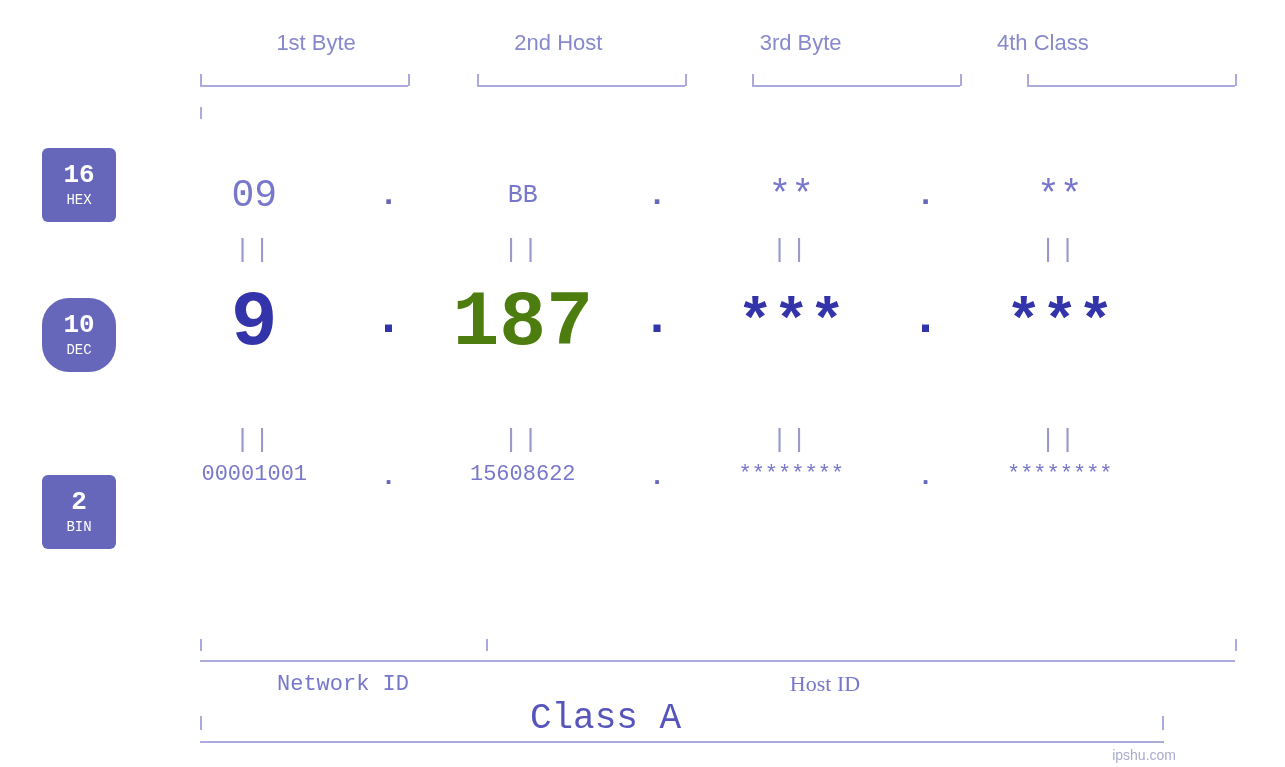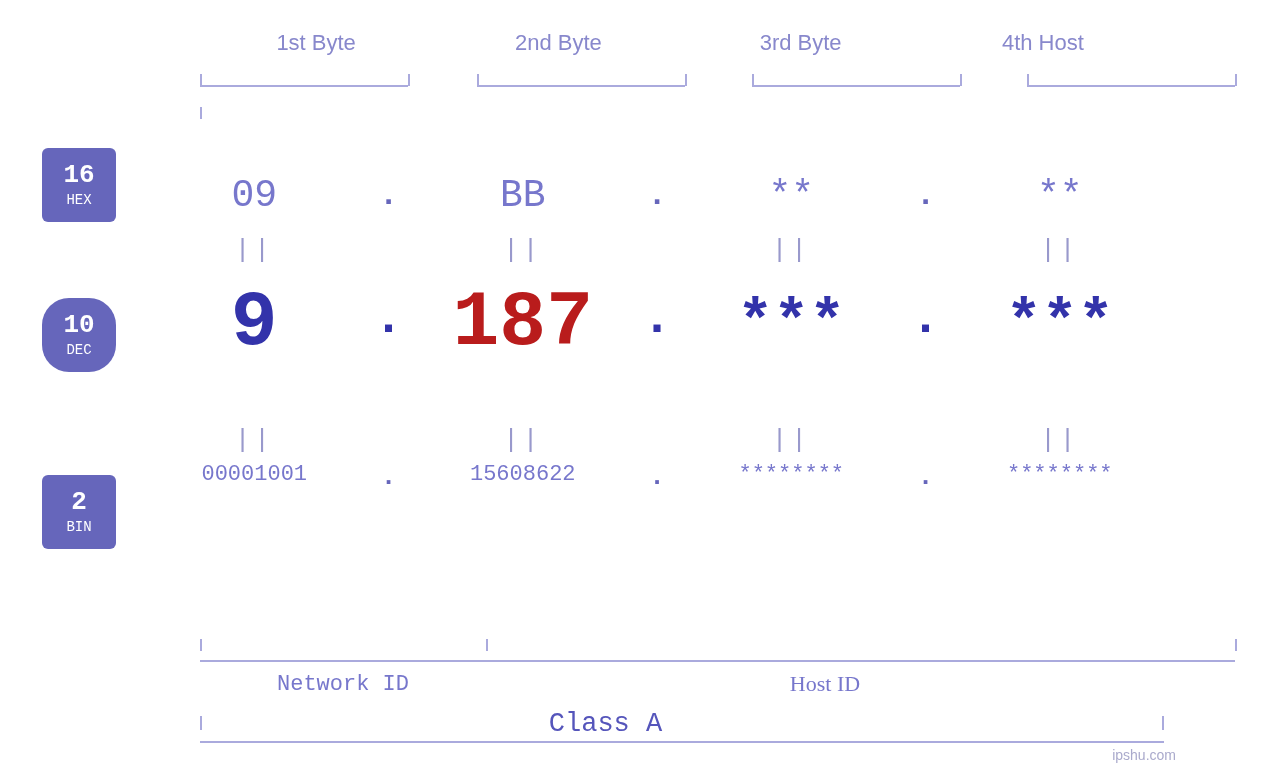--- a/index.html
+++ b/index.html
@@ -82,23 +82,23 @@
       background: #aaaadd;
     }
   </style>
 </head>
 <body>
 
 <div class="container">
 
   <div class="byte-headers">
     <div class="byte-header">1st Byte</div>
-    <div class="byte-header">2nd Byte</div>
+    <div class="byte-header">2nd Host</div>
     <div class="byte-header">3rd Byte</div>
-    <div class="byte-header">4th Host</div>
+    <div class="byte-header">4th Class</div>
   </div>
 
   <div class="btick" style="width:2px;height:12px;left:200px;top:74px;"></div>
   <div class="btick" style="width:208px;height:2px;left:200px;top:85px;"></div>
   <div class="btick" style="width:2px;height:12px;left:408px;top:74px;"></div>
 
   <div class="btick" style="width:2px;height:12px;left:477px;top:74px;"></div>
   <div class="btick" style="width:208px;height:2px;left:477px;top:85px;"></div>
   <div class="btick" style="width:2px;height:12px;left:685px;top:74px;"></div>
 
@@ -121,41 +121,41 @@
   </div>
 
   <div class="base-badge" style="position:absolute;top:475px;left:42px;">
     <span class="base-number">2</span>
     <span class="base-name">BIN</span>
   </div>
 
   <div style="position:absolute;top:160px;left:140px;right:20px;display:flex;align-items:center;height:70px;">
     <div class="cell" style="font-size:38px;color:#7777cc;">09</div>
     <div class="dot-separator">.</div>
-    <div class="cell" style="font-size:38px;color:#7777cc;">BB</div>
+    <div class="cell" style="font-size:25px;color:#7777cc;">BB</div>
     <div class="dot-separator">.</div>
     <div class="cell" style="font-size:38px;color:#7777cc;">**</div>
     <div class="dot-separator">.</div>
     <div class="cell" style="font-size:38px;color:#7777cc;">**</div>
   </div>
 
   <div style="position:absolute;top:230px;left:140px;right:20px;display:flex;align-items:center;height:40px;">
     <div class="cell" style="font-size:26px;color:#9999cc;letter-spacing:4px;">||</div>
     <div style="width:40px;"></div>
     <div class="cell" style="font-size:26px;color:#9999cc;letter-spacing:4px;">||</div>
     <div style="width:40px;"></div>
     <div class="cell" style="font-size:26px;color:#9999cc;letter-spacing:4px;">||</div>
     <div style="width:40px;"></div>
     <div class="cell" style="font-size:26px;color:#9999cc;letter-spacing:4px;">||</div>
   </div>
 
   <div style="position:absolute;top:268px;left:140px;right:20px;display:flex;align-items:center;height:110px;">
     <div class="cell" style="font-size:78px;color:#3333aa;font-weight:bold;">9</div>
     <div style="width:40px;text-align:center;font-size:50px;color:#3333aa;font-weight:bold;padding-bottom:10px;">.</div>
-    <div class="cell" style="font-size:78px;color:#b91c1c;font-weight:bold;">187</div>
+    <div class="cell" style="font-size:78px;color:#4d7c0f;font-weight:bold;">187</div>
     <div style="width:40px;text-align:center;font-size:50px;color:#3333aa;font-weight:bold;padding-bottom:10px;">.</div>
     <div class="cell" style="font-size:60px;color:#3333aa;font-weight:bold;">***</div>
     <div style="width:40px;text-align:center;font-size:50px;color:#3333aa;font-weight:bold;padding-bottom:10px;">.</div>
     <div class="cell" style="font-size:60px;color:#3333aa;font-weight:bold;">***</div>
   </div>
 
   <div style="position:absolute;top:420px;left:140px;right:20px;display:flex;align-items:center;height:40px;">
     <div class="cell" style="font-size:26px;color:#9999cc;letter-spacing:4px;">||</div>
     <div style="width:40px;"></div>
     <div class="cell" style="font-size:26px;color:#9999cc;letter-spacing:4px;">||</div>
@@ -185,17 +185,17 @@
   <div class="btick" style="width:2px;height:12px;left:200px;bottom:648px;"></div>
 
   <div style="position:absolute;bottom:70px;left:200px;width:286px;text-align:center;color:#7777cc;font-size:22px;font-family:'Courier New',Courier,monospace;">Network ID</div>
 
   <div style="position:absolute;bottom:70px;left:486px;right:30px;text-align:center;color:#7777cc;font-size:22px;font-family:Liberation Serif, serif;">Host ID</div>
 
   <div class="btick" style="width:2px;height:14px;left:200px;bottom:37px;"></div>
   <div class="btick" style="height:2px;left:200px;right:30px;bottom:24px;"></div>
   <div class="btick" style="width:2px;height:14px;right:30px;bottom:37px;"></div>
 
-  <div style="position:absolute;bottom:28px;left:17px;right:0;text-align:center;font-size:27px;color:#5555bb;font-family:'Courier New',Courier,monospace;">Class A</div>
+  <div style="position:absolute;bottom:28px;left:17px;right:0;text-align:center;font-size:36px;color:#5555bb;font-family:'Courier New',Courier,monospace;">Class A</div>
 
   <div style="position:absolute;bottom:4px;right:18px;font-size:14px;color:#aaaacc;font-family:Arial,sans-serif;">ipshu.com</div>
 
 </div>
 
 </body></html>

